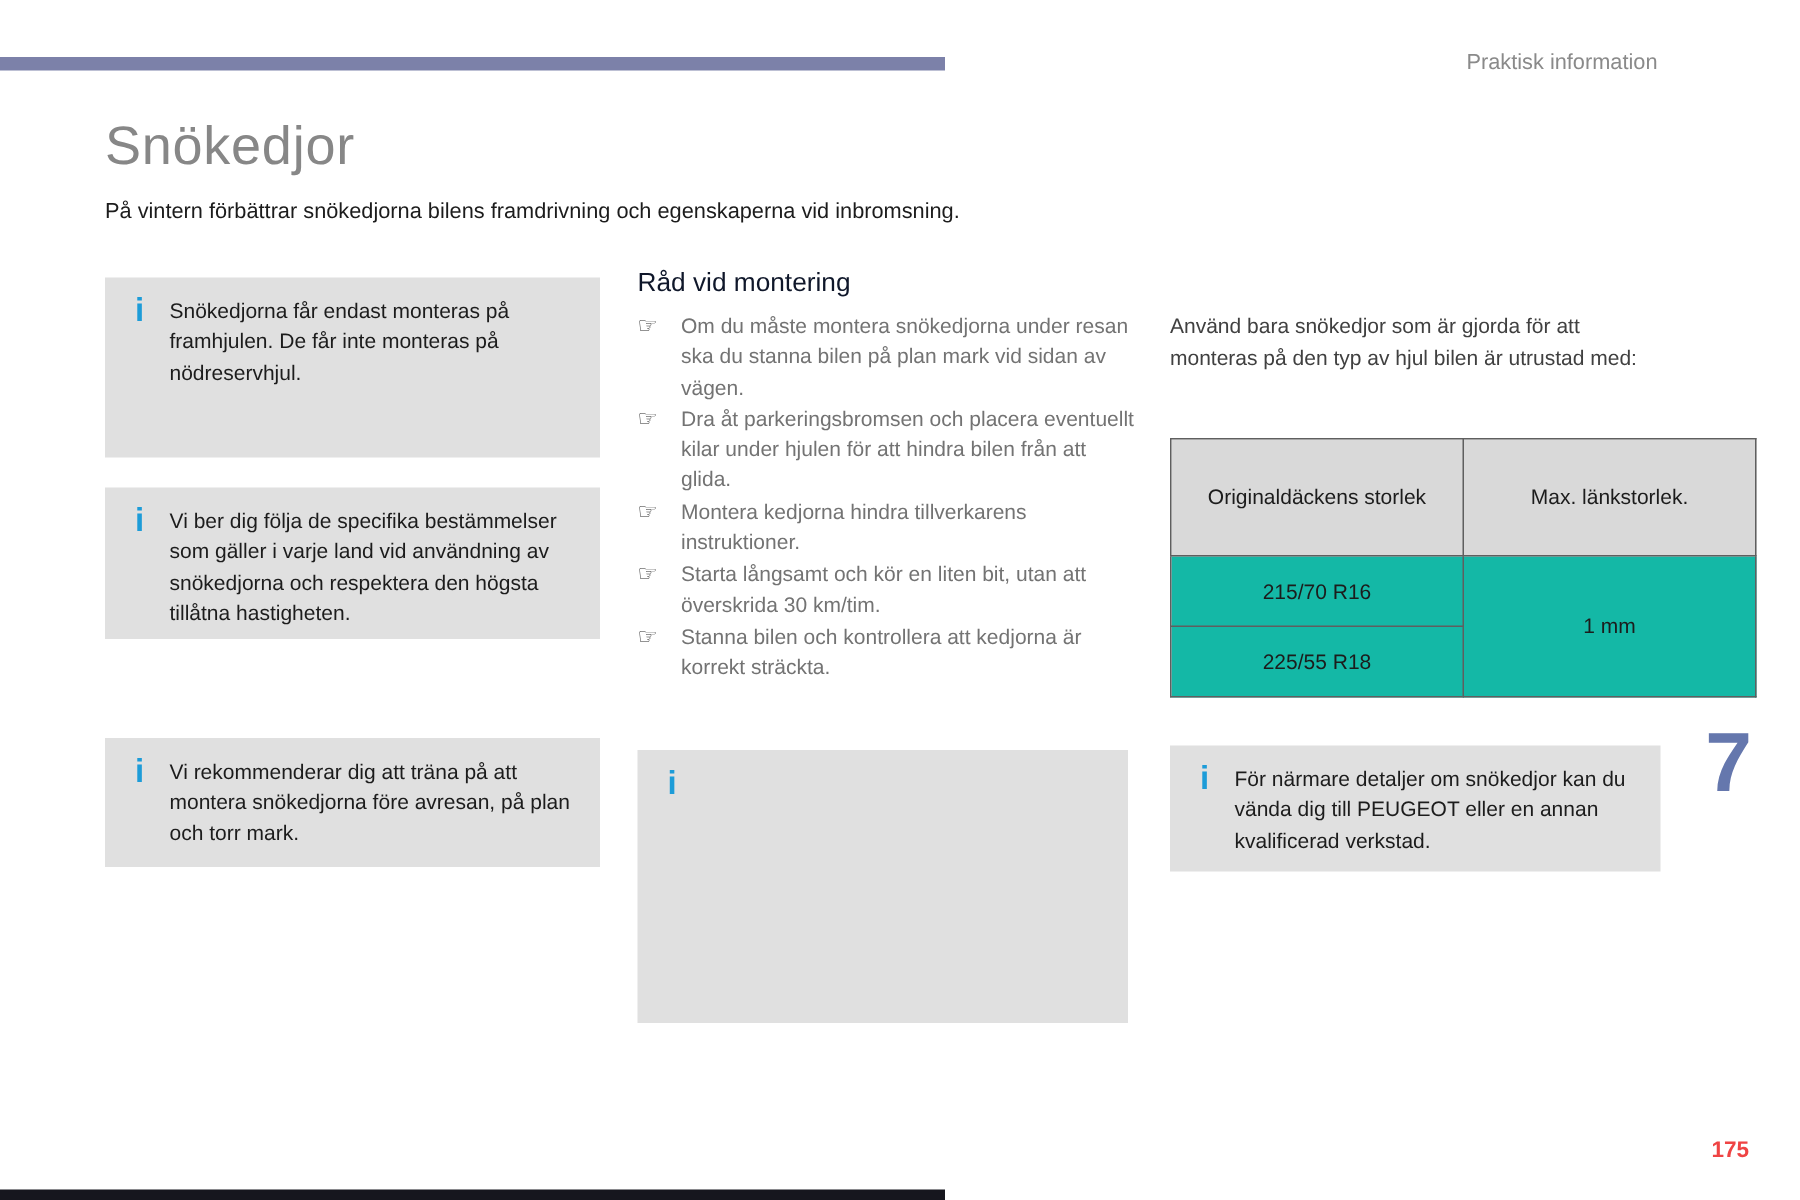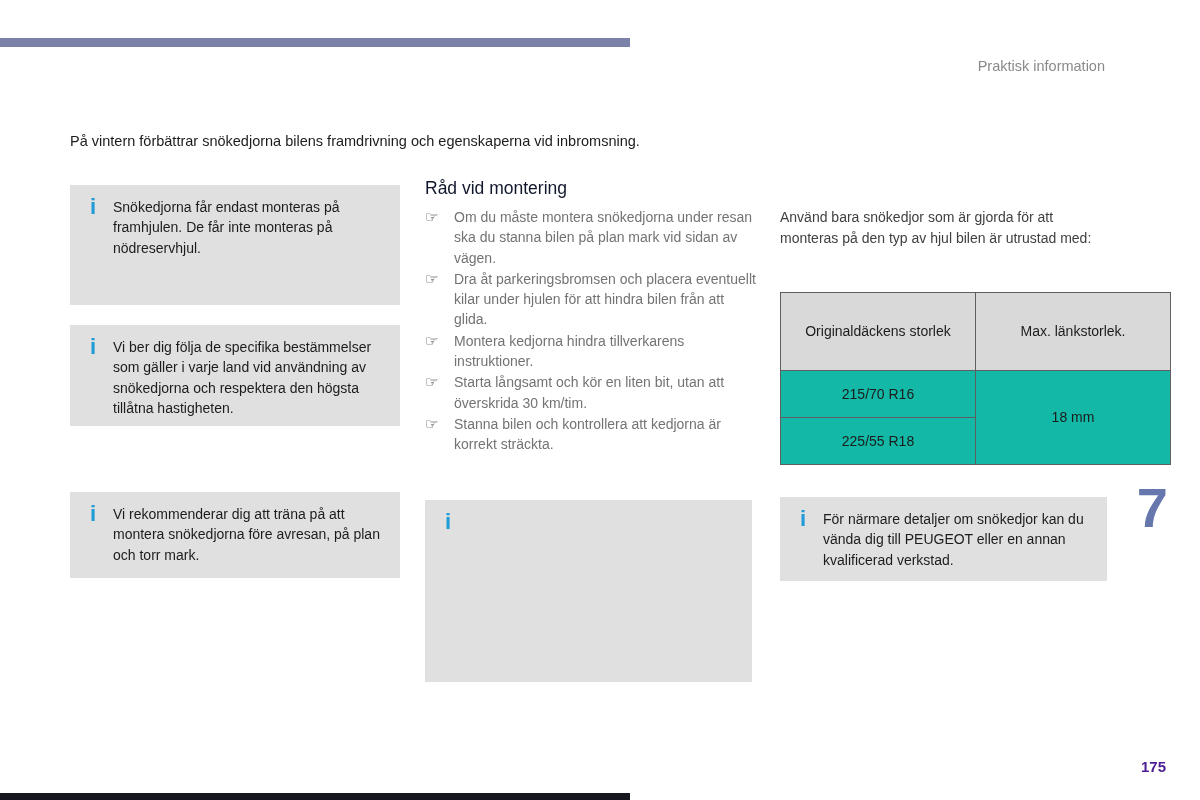--- a/index.html
+++ b/index.html
@@ -22,21 +22,20 @@
     position: absolute;
     left: 0; top: 793px;
     width: 630px; height: 7px;
     background: #16161e;
   }
   .header-label {
     position: absolute;
     top: 34px; right: 95px;
     font-size: 14.5px;
     color: #8a8a8a;
-    margin-top: 24px;
   }
   .page-title {
     position: absolute;
     left: 70px; top: 76px;
     font-size: 36px;
     font-weight: 400;
     color: #878787;
     letter-spacing: 0.5px;
   }
   .page-intro {
@@ -139,32 +138,33 @@
     font-size: 56px;
     font-weight: 700;
     color: #6577ad;
     line-height: 1;
   }
   .page-number {
     position: absolute;
     right: 34px; top: 758px;
     font-size: 15px;
     font-weight: 700;
-    color: #4c1d95;
+    color: #ef4444;
   }
 </style>
 </head>
 <body>
 
 <div class="page">
 
   <div class="top-bar"></div>
 
   <div class="header-label">Praktisk information</div>
 
+  <h1 class="page-title">Snökedjor</h1>
 
   <p class="page-intro">På vintern förbättrar snökedjorna bilens framdrivning och egenskaperna vid inbromsning.</p>
 
   <div class="info-box box-1">
     <span class="info-icon">i</span>
     <span class="info-text">Snökedjorna får endast monteras på framhjulen. De får inte monteras på nödreservhjul.</span>
   </div>
 
   <div class="info-box box-2">
     <span class="info-icon">i</span>
@@ -208,21 +208,21 @@
   <p class="right-intro">Använd bara snökedjor som är gjorda för att monteras på den typ av hjul bilen är utrustad med:</p>
 
   <table class="chain-table">
     <tbody>
         <tr>
       <th style="width:50%;">Originaldäckens storlek</th>
       <th style="width:50%;">Max. länkstorlek.</th>
     </tr>
     <tr class="row-size">
       <td>215/70 R16</td>
-      <td rowspan="2">18 mm</td>
+      <td rowspan="2">1 mm</td>
     </tr>
     <tr class="row-size">
       <td>225/55 R18</td>
     </tr>
   </tbody>
     </table>
 
   <div class="info-box box-5">
     <span class="info-icon">i</span>
     <span class="info-text">För närmare detaljer om snökedjor kan du vända dig till PEUGEOT eller en annan kvalificerad verkstad.</span>

